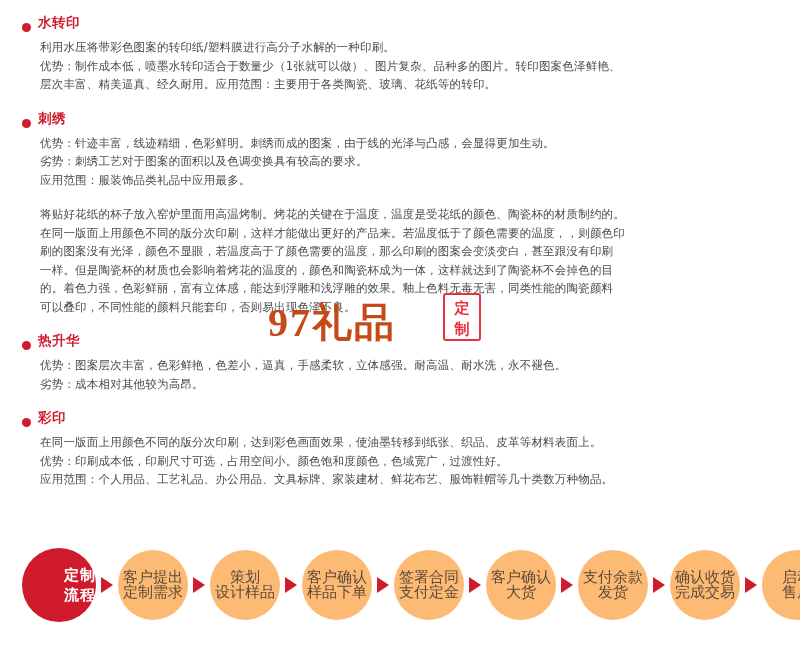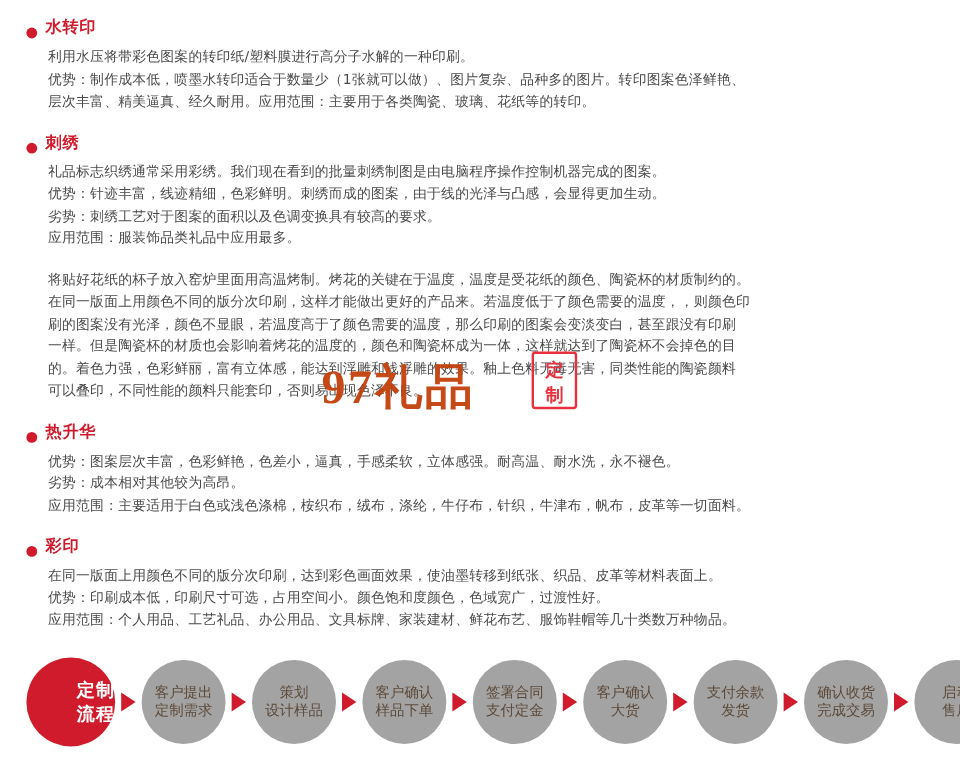--- a/index.html
+++ b/index.html
@@ -114,23 +114,23 @@
     align-items: flex-end;
     justify-content: center;
     line-height: 20px;
     flex: 0 0 auto;
     letter-spacing: 1px;
   }
   .flow-step {
     width: 70px;
     height: 70px;
     border-radius: 50%;
-    background: #a3a3a3;
+    background: #fdba74;
     color: #5c4a3a;
-    font-size: 12px;
+    font-size: 15px;
     display: flex;
     flex-direction: column;
     align-items: center;
     justify-content: center;
     line-height: 15px;
     flex: 0 0 auto;
     text-align: center;
   }
   .arrow {
     width: 0;
@@ -158,21 +158,20 @@
       <div class="line">层次丰富、精美逼真、经久耐用。应用范围：主要用于各类陶瓷、玻璃、花纸等的转印。</div>
     </div>
   </div>
 
   <div class="section">
     <div class="sec-head">
       <span class="bullet"></span>
       <span class="sec-title">刺绣</span>
     </div>
     <div class="sec-body">
-      <div class="line">礼品标志织绣通常采用彩绣。我们现在看到的批量刺绣制图是由电脑程序操作控制机器完成的图案。</div>
       <div class="line">优势：针迹丰富，线迹精细，色彩鲜明。刺绣而成的图案，由于线的光泽与凸感，会显得更加生动。</div>
       <div class="line">劣势：刺绣工艺对于图案的面积以及色调变换具有较高的要求。</div>
       <div class="line">应用范围：服装饰品类礼品中应用最多。</div>
     </div>
   </div>
 
   <div class="section">
     <div class="sec-body">
       <div class="line">将贴好花纸的杯子放入窑炉里面用高温烤制。烤花的关键在于温度，温度是受花纸的颜色、陶瓷杯的材质制约的。</div>
       <div class="line">在同一版面上用颜色不同的版分次印刷，这样才能做出更好的产品来。若温度低于了颜色需要的温度，，则颜色印</div>
@@ -184,21 +183,20 @@
   </div>
 
   <div class="section">
     <div class="sec-head">
       <span class="bullet"></span>
       <span class="sec-title">热升华</span>
     </div>
     <div class="sec-body">
       <div class="line">优势：图案层次丰富，色彩鲜艳，色差小，逼真，手感柔软，立体感强。耐高温、耐水洗，永不褪色。</div>
       <div class="line">劣势：成本相对其他较为高昂。</div>
-      <div class="line">应用范围：主要适用于白色或浅色涤棉，桉织布，绒布，涤纶，牛仔布，针织，牛津布，帆布，皮革等一切面料。</div>
     </div>
   </div>
 
   <div class="section">
     <div class="sec-head">
       <span class="bullet"></span>
       <span class="sec-title">彩印</span>
     </div>
     <div class="sec-body">
       <div class="line">在同一版面上用颜色不同的版分次印刷，达到彩色画面效果，使油墨转移到纸张、织品、皮革等材料表面上。</div>

